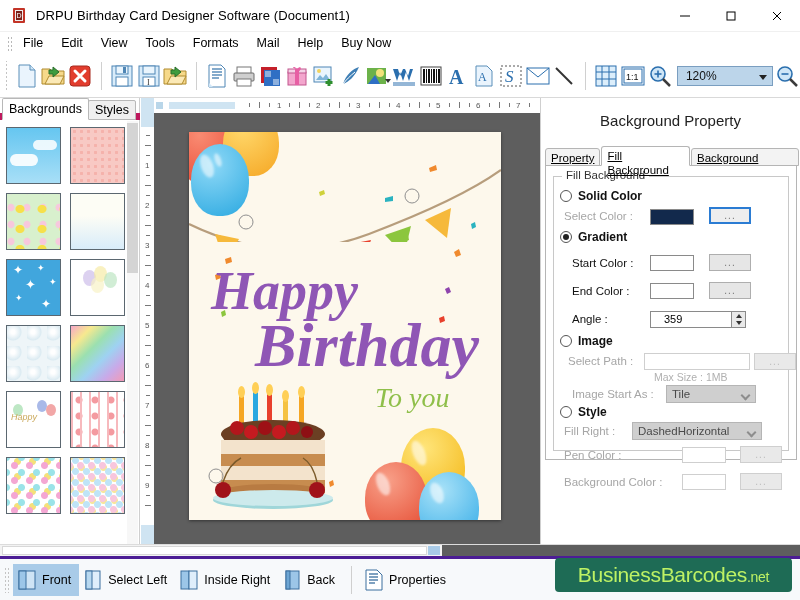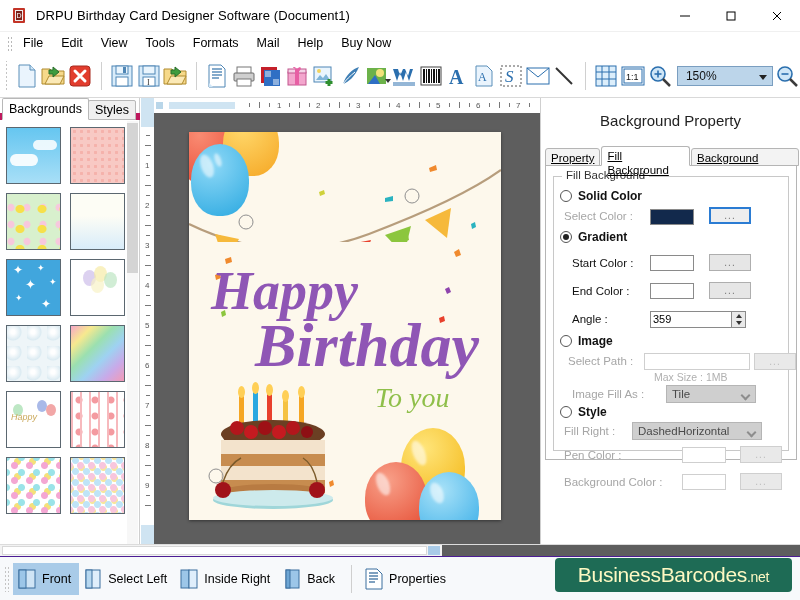--- a/index.html
+++ b/index.html
@@ -121,46 +121,46 @@
   .row { position:absolute; display:flex; align-items:center; }
   .lbl { font-size:11.5px; color:#111; }
   .lbl.dim { color:#a6a6a6; }
   .lbl.bold { font-weight:bold; font-size:12px; }
   .swatch { width:44px;height:16px;border:1px solid #8a8a8a; }
   .swatch.empty { background:#fff; }
   .btn3 { width:42px;height:17px;border:1px solid #aeaeae;background:#e6e6e6;font-size:10px;color:#777;
     display:flex;align-items:center;justify-content:center;letter-spacing:1px; }
   .btn3.focus { border:2px solid #2b7cd3; background:#eee; }
   .btn3.dim { color:#bdbdbd; background:#e9e9e9; border-color:#cfcfcf; }
-  .tbox { height:17px;border:1px solid #8a8a8a;background:#fff;font-size:11px;padding-left:2px;line-height:15px; }
+  .tbox { height:17px;border:1px solid #8a8a8a;background:#fff;font-size:11px;padding-left:13px;line-height:15px; }
   .tbox.dim { border-color:#cfcfcf; background:#fff; }
   .spin { width:14px;height:17px;border:1px solid #8a8a8a;border-left:none;background:#e9e9e9;
     display:flex;flex-direction:column;align-items:center;justify-content:space-around; }
   .spin i { display:block;width:0;height:0;border-left:3px solid transparent;border-right:3px solid transparent; }
   .spin i.up{border-bottom:4px solid #333;} .spin i.dn{border-top:4px solid #333;}
   .combo { height:18px;background:#cfcfcf;border:1px solid #b5b5b5;font-size:11.5px;color:#4a4a4a;
     display:flex;align-items:center;padding-left:5px;position:relative; }
   .combo .cv { position:absolute; right:6px; top:6px; width:7px;height:7px;border-right:2px solid #8d8d8d;border-bottom:2px solid #8d8d8d;transform:rotate(45deg); }
 
   
   .hscroll { position:absolute; left:0; top:544px; width:800px; height:12px; background:#f3f3f3; border-top:1px solid #dcdcdc; }
   .hscroll .track { position:absolute; left:2px; top:1px; width:425px; height:9px; background:#fff; border:1px solid #d8d8d8; }
   .hscroll .knob { position:absolute; left:428px; top:1px; width:12px; height:9px; background:#a9cbe8; }
   .hscroll .rest { position:absolute; left:442px; top:0; right:0; height:11px; background:#5e5e5e; }
 
-  .statusbar { position:absolute; left:0; top:556px; width:800px; height:44px; background:#f7f9fb; border-top:1px solid #4c1d95;
+  .statusbar { position:absolute; left:0; top:556px; width:800px; height:44px; background:#f7f9fb; border-top:3px solid #4c1d95;
     display:flex; align-items:center; }
   .sb-grip { width:6px; height:26px; margin:0 3px 0 4px;
     background-image:radial-gradient(#c4c4c4 1px, transparent 1px); background-size:3px 4px; }
   .sb-btn { display:flex; align-items:center; height:32px; padding:0 8px 0 4px; font-size:12.5px; }
   .sb-btn.active { background:#a9cbe8; }
   .sb-sep { width:1px; height:28px; background:#cfcfcf; margin:0 8px; }
   .brandbox { position:absolute; right:8px; top:558px; width:237px; height:34px; background:#1e6b55;
     border-radius:4px; display:flex; align-items:center; justify-content:center; }
-  .brandtxt { color:#fef9c3; font-size:21px; letter-spacing:-0.3px; }
+  .brandtxt { color:#bef264; font-size:21px; letter-spacing:-0.3px; }
   .brandtxt .net { font-size:14px; }
 </style>
 </head>
 <body>
 
 <div class="app">
 
   <div class="titlebar">
     <div class="app-icon">
       <div class="b1"></div>
@@ -392,21 +392,21 @@
           <circle cx="9" cy="9" r="7" fill="#cfe6f7" stroke="#2b6fae" stroke-width="1.6"></circle>
           <line x1="14" y1="14" x2="21" y2="21" stroke="#3b3b3b" stroke-width="2.5"></line>
           <g stroke="#2b6fae" stroke-width="1.6">
             <line x1="5.5" y1="9" x2="12.5" y2="9"></line>
             <line x1="9" y1="5.5" x2="9" y2="12.5"></line>
           </g>
         </svg>
     </div>
 
     <div class="zoom-combo">
-      <span class="val">150%</span>
+      <span class="val">120%</span>
       <span class="arrow"></span>
     </div>
 
     <div class="tb-btn">
       <svg width="22" height="22" viewBox="0 0 22 22">
           <circle cx="9" cy="9" r="7" fill="#cfe6f7" stroke="#2b6fae" stroke-width="1.6"></circle>
           <line x1="14" y1="14" x2="21" y2="21" stroke="#3b3b3b" stroke-width="2.5"></line>
           <line x1="5.5" y1="9" x2="12.5" y2="9" stroke="#2b6fae" stroke-width="1.6"></line>
         </svg>
     </div>
@@ -685,21 +685,21 @@
           <span class="radio"></span>
           <span class="lbl bold" style="margin-left:6px;">Image</span>
         </div>
         <div class="row" style="left:14px;top:178px;">
           <span class="lbl dim">Select Path :</span>
         </div>
         <div class="tbox dim" style="position:absolute;left:90px;top:176px;width:106px;" placeholder=""></div>
         <div class="btn3 dim" style="position:absolute;left:200px;top:176px;">...</div>
         <div style="position:absolute;left:100px;top:194px;font-size:10.5px;color:#b0b0b0;">Max Size : 1MB</div>
         <div class="row" style="left:18px;top:211px;">
-          <span class="lbl dim">Image Fill As :</span>
+          <span class="lbl dim">Image Start As :</span>
         </div>
         <div class="combo" style="position:absolute;left:112px;top:208px;width:90px;">
           <span>Tile</span>
           <span class="cv"></span>
         </div>
 
         <div class="row" style="left:6px;top:228px;">
           <span class="radio"></span>
           <span class="lbl bold" style="margin-left:6px;">Style</span>
         </div>

